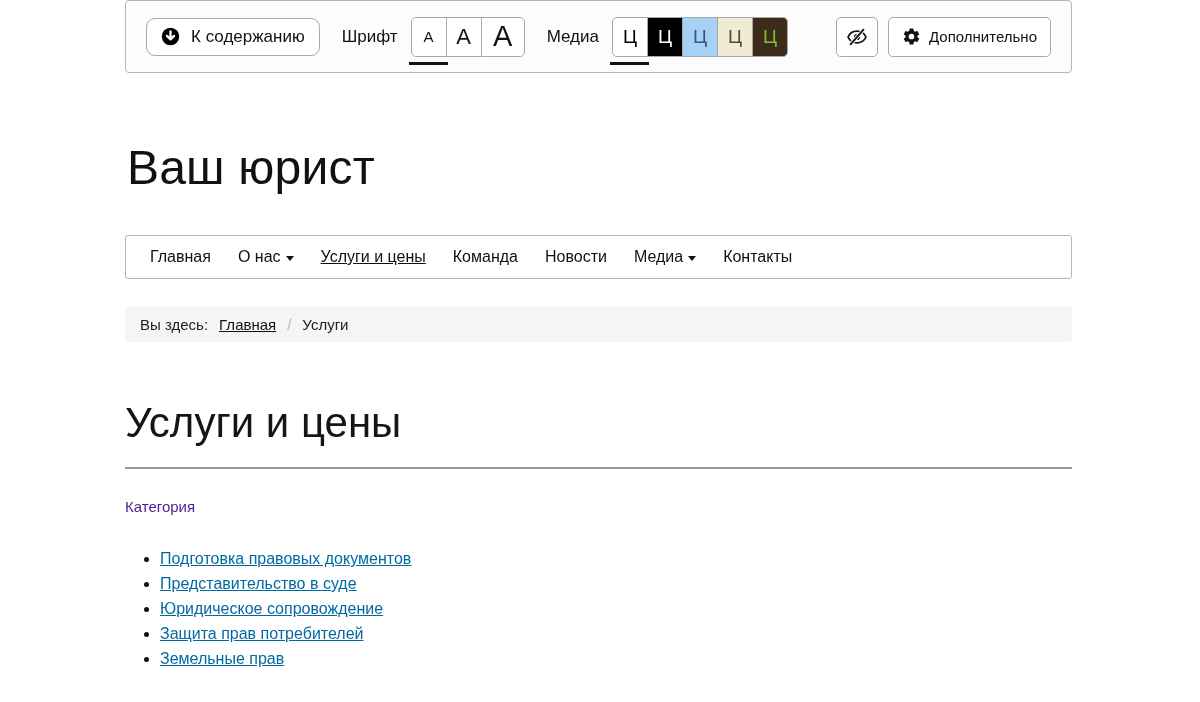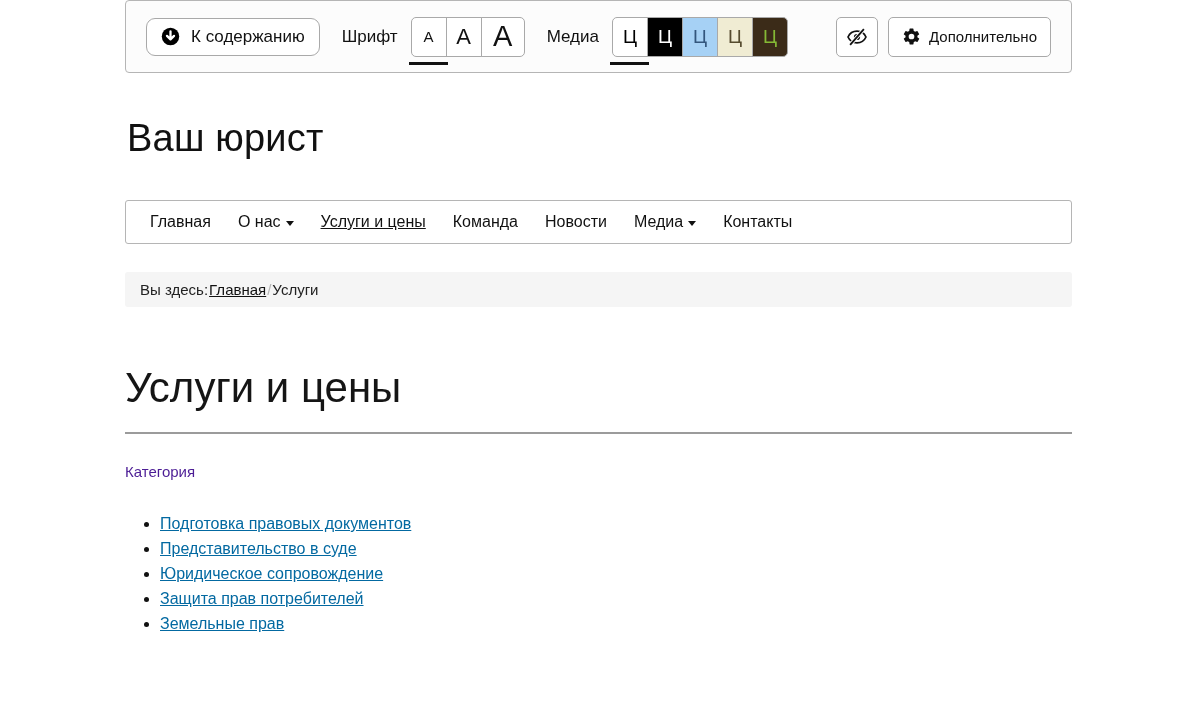--- a/index.html
+++ b/index.html
@@ -34,37 +34,37 @@
   .gbtn.active::after {
     content:""; position:absolute; left:-3px; bottom:-9px;
     width:calc(100% + 5px); height:3px; background:#111;
   }
   .spacer { flex:1; }
   .btn-eye { width:42px; height:40px; display:inline-flex; align-items:center; justify-content:center; }
   .btn-more { height:40px; padding:0 13px; font-size:15px; display:inline-flex; align-items:center; gap:8px; margin-left:10px; }
   .icon-svg { display:block; }
 
   
-  .site-title { font-size:38px; font-weight:400; margin:44px 0 0 2px; color:#111; letter-spacing:0.2px; }
+  .site-title { font-size:48px; font-weight:400; margin:67px 0 0 2px; color:#111; letter-spacing:0.2px; }
 
   
   .main-nav { margin-top:40px; border:1px solid #b5b5b5; border-radius:3px; padding:0 24px; background:#fff; }
   .main-nav ul { display:flex; flex-wrap:wrap; column-gap:27px; margin:0; padding:0; list-style:none; }
   .nav-item { padding:12px 0; font-size:16px; display:inline-flex; align-items:center; }
   .nav-link { color:#111; text-decoration:none; cursor:pointer; }
   .nav-link.active { text-decoration:underline; }
   .caret {
     display:inline-block; width:0; height:0; margin-left:5px; margin-top:2px;
     border-left:4px solid transparent; border-right:4px solid transparent; border-top:5px solid #111;
   }
 
   
   .breadcrumb {
     margin-top:28px; background:#f5f5f5; border-radius:3px;
-    padding:9px 15px; font-size:15px; color:#222; display:flex; gap:1px; align-items:center;
+    padding:9px 15px; font-size:15px; color:#222; display:flex; gap:11px; align-items:center;
   }
   .crumb-link { color:#111; text-decoration:underline; cursor:pointer; }
   .crumb-sep { color:#b5b5b5; }
 
   
   .page-title { margin:57px 0 0; font-size:42px; font-weight:400; color:#151515; }
   .rule { margin-top:20px; height:2px; background:#9b9b9b; border:0; }
   .category-label { margin-top:29px; font-size:15px; color:#4c1d95; }
   .category-list { margin:31px 0 0; padding-left:35px; }
   .category-list li { font-size:16px; line-height:25px; color:#111; }

